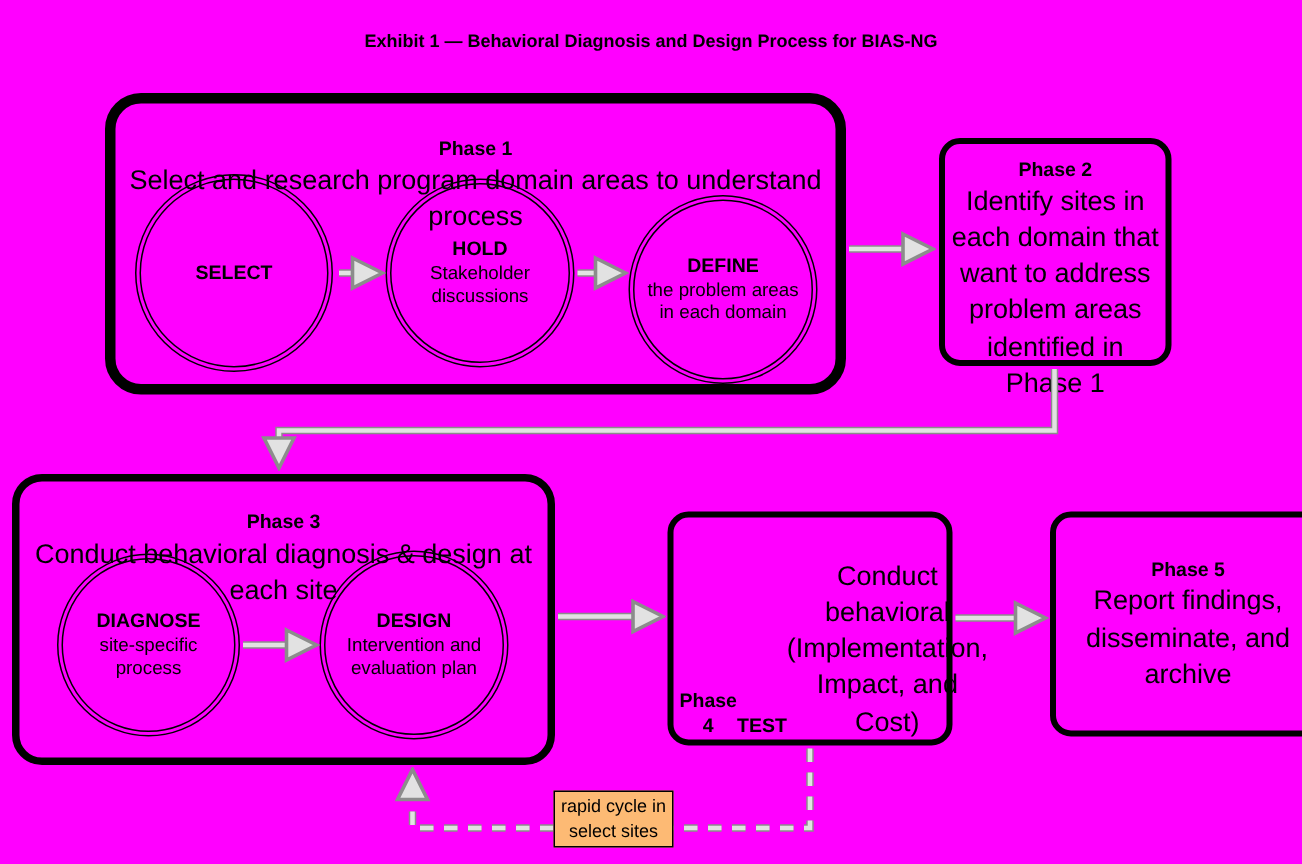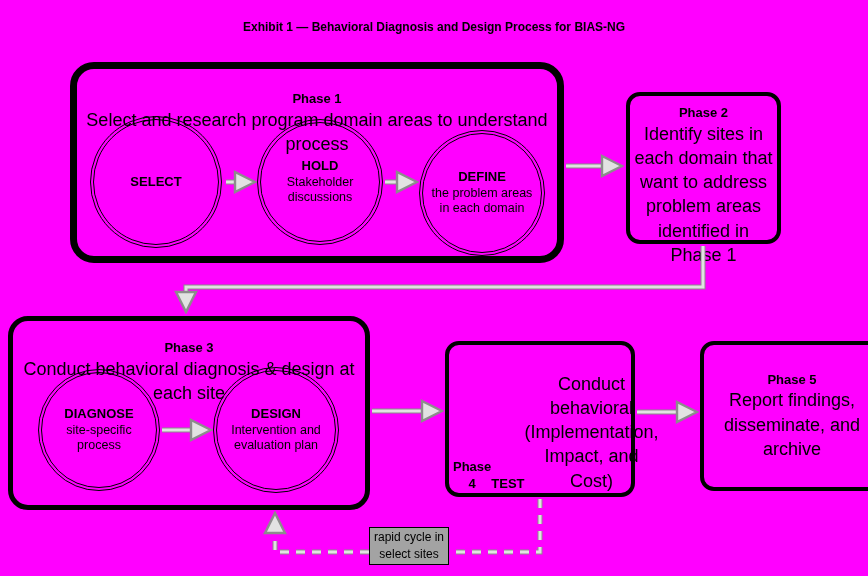--- a/index.html
+++ b/index.html
@@ -48,21 +48,21 @@
   .c-design{left:200px;top:46px;width:126px;height:126px;}
   .connector-layer{
     position:absolute;left:0;top:0;width:868px;height:576px;
     pointer-events:none;z-index:2;
   }
   .arrow-under{fill:none;stroke:#8c8c8c;stroke-width:5;}
   .arrow-over{fill:none;stroke:#e2e2e2;stroke-width:3;}
   .dashed{stroke-dasharray:9 7;}
   .loop-label{
     position:absolute;left:369px;top:527px;width:80px;height:38px;
-    background:#a3a3a3;border:1px solid #000;box-sizing:border-box;
+    background:#fdba74;border:1px solid #000;box-sizing:border-box;
     display:flex;flex-direction:column;align-items:center;justify-content:center;
     font-size:12px;line-height:1.4;z-index:3;text-align:center;
   }
 </style>
 </head>
 <body>
 
 <div class="page">
 
   <div class="page-title">Exhibit 1 —  Behavioral Diagnosis and Design Process for BIAS-NG</div>

